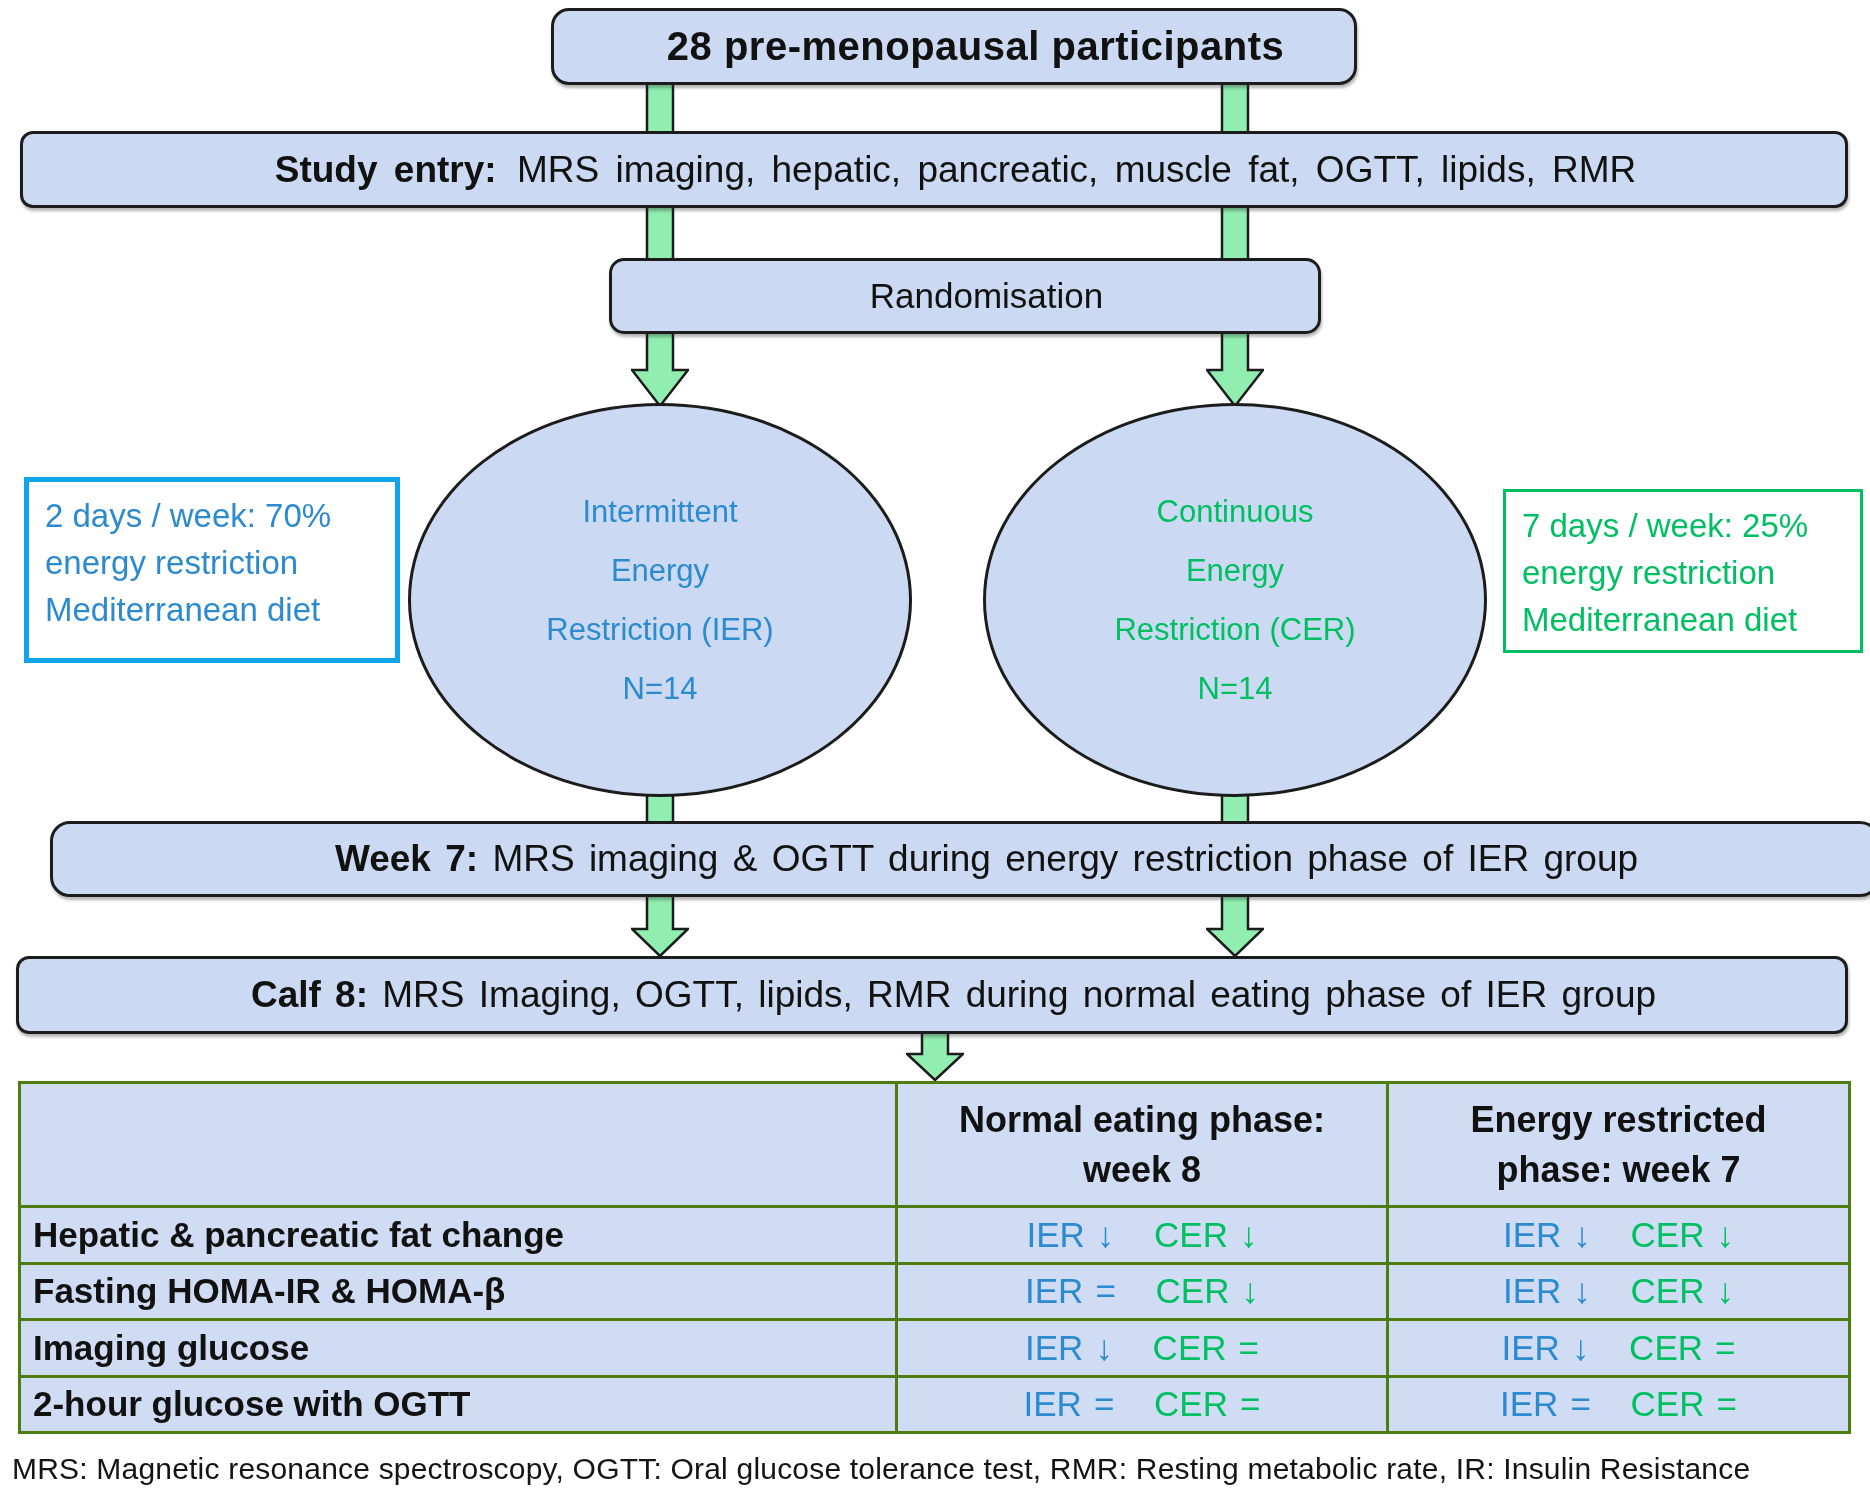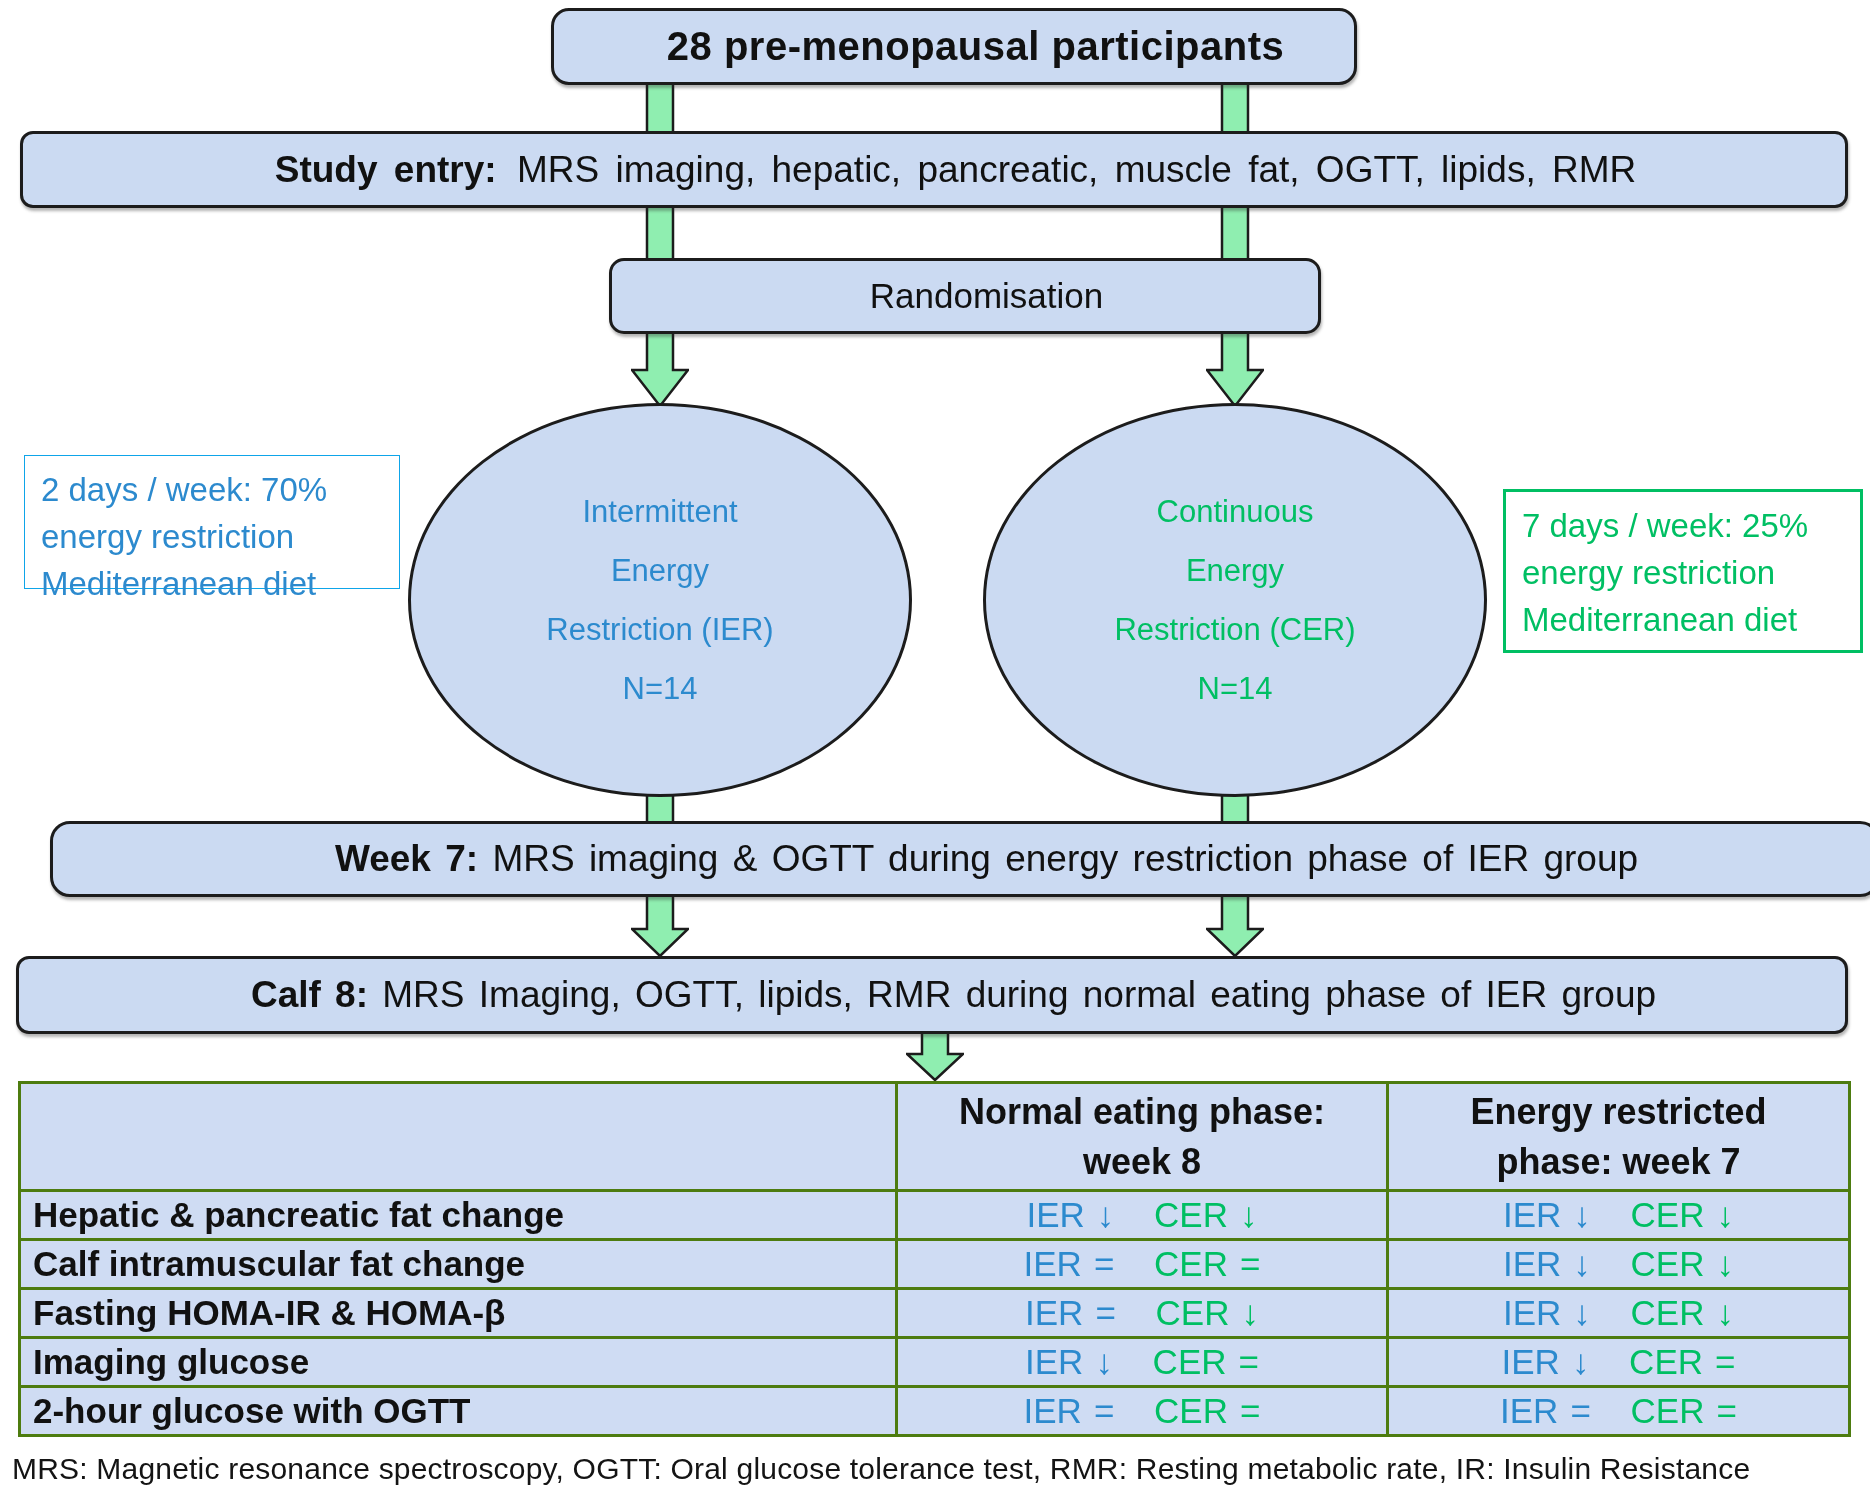--- a/index.html
+++ b/index.html
@@ -25,21 +25,21 @@
     position:absolute;background:#cbdaf2;border:3px solid #1c1c1c;border-radius:50%;
     box-sizing:border-box;display:flex;flex-direction:column;align-items:center;justify-content:center;
     z-index:2;font-size:31px;line-height:59px;text-align:center;
   }
   .ellipse.ier{left:408px;top:403px;width:504px;height:394px;color:#2c8ace;}
   .ellipse.cer{left:983px;top:403px;width:504px;height:394px;color:#00bf63;}
   .note{
     position:absolute;background:#ffffff;box-sizing:border-box;z-index:2;
     font-size:33px;line-height:47px;text-align:left;padding:10px 10px 8px 16px;
   }
-  .note.blue{left:24px;top:455px;width:376px;height:134px;border:1px solid #0ea5e9;color:#2c8ace;}
+  .note.blue{left:24px;top:477px;width:376px;height:186px;border:5px solid #0ea5e9;color:#2c8ace;}
   .note.green{left:1503px;top:489px;width:360px;height:164px;border:3px solid #00bf63;color:#00bf63;}
   .arrow{position:absolute;z-index:1;}
   .flow-table{
     position:absolute;left:18px;top:1081px;width:1830px;height:353px;z-index:2;
     border-collapse:collapse;table-layout:fixed;background:#cfdcf3;
   }
   .flow-table td,.flow-table th{
     border:3px solid #4d7c0f;box-sizing:border-box;padding:0 7px;background:#cfdcf3;
   }
   .flow-table th{font-size:36px;line-height:50px;font-weight:700;text-align:center;}
@@ -159,31 +159,20 @@
       <td class="val">
         <span class="ier-part"><span>IER</span><span class="sym">↓</span></span>
         <span class="cer-part"><span>CER</span><span class="sym">↓</span></span>
       </td>
       <td class="val">
         <span class="ier-part"><span>IER</span><span class="sym">↓</span></span>
         <span class="cer-part"><span>CER</span><span class="sym">↓</span></span>
       </td>
     </tr>
     <tr style="height:49px">
-      <td class="rowlabel">Calf intramuscular fat change</td>
-      <td class="val">
-        <span class="ier-part"><span>IER</span><span class="sym">=</span></span>
-        <span class="cer-part"><span>CER</span><span class="sym">=</span></span>
-      </td>
-      <td class="val">
-        <span class="ier-part"><span>IER</span><span class="sym">↓</span></span>
-        <span class="cer-part"><span>CER</span><span class="sym">↓</span></span>
-      </td>
-    </tr>
-    <tr style="height:49px">
       <td class="rowlabel">Fasting HOMA-IR &amp; HOMA-β</td>
       <td class="val">
         <span class="ier-part"><span>IER</span><span class="sym">=</span></span>
         <span class="cer-part"><span>CER</span><span class="sym">↓</span></span>
       </td>
       <td class="val">
         <span class="ier-part"><span>IER</span><span class="sym">↓</span></span>
         <span class="cer-part"><span>CER</span><span class="sym">↓</span></span>
       </td>
     </tr>

